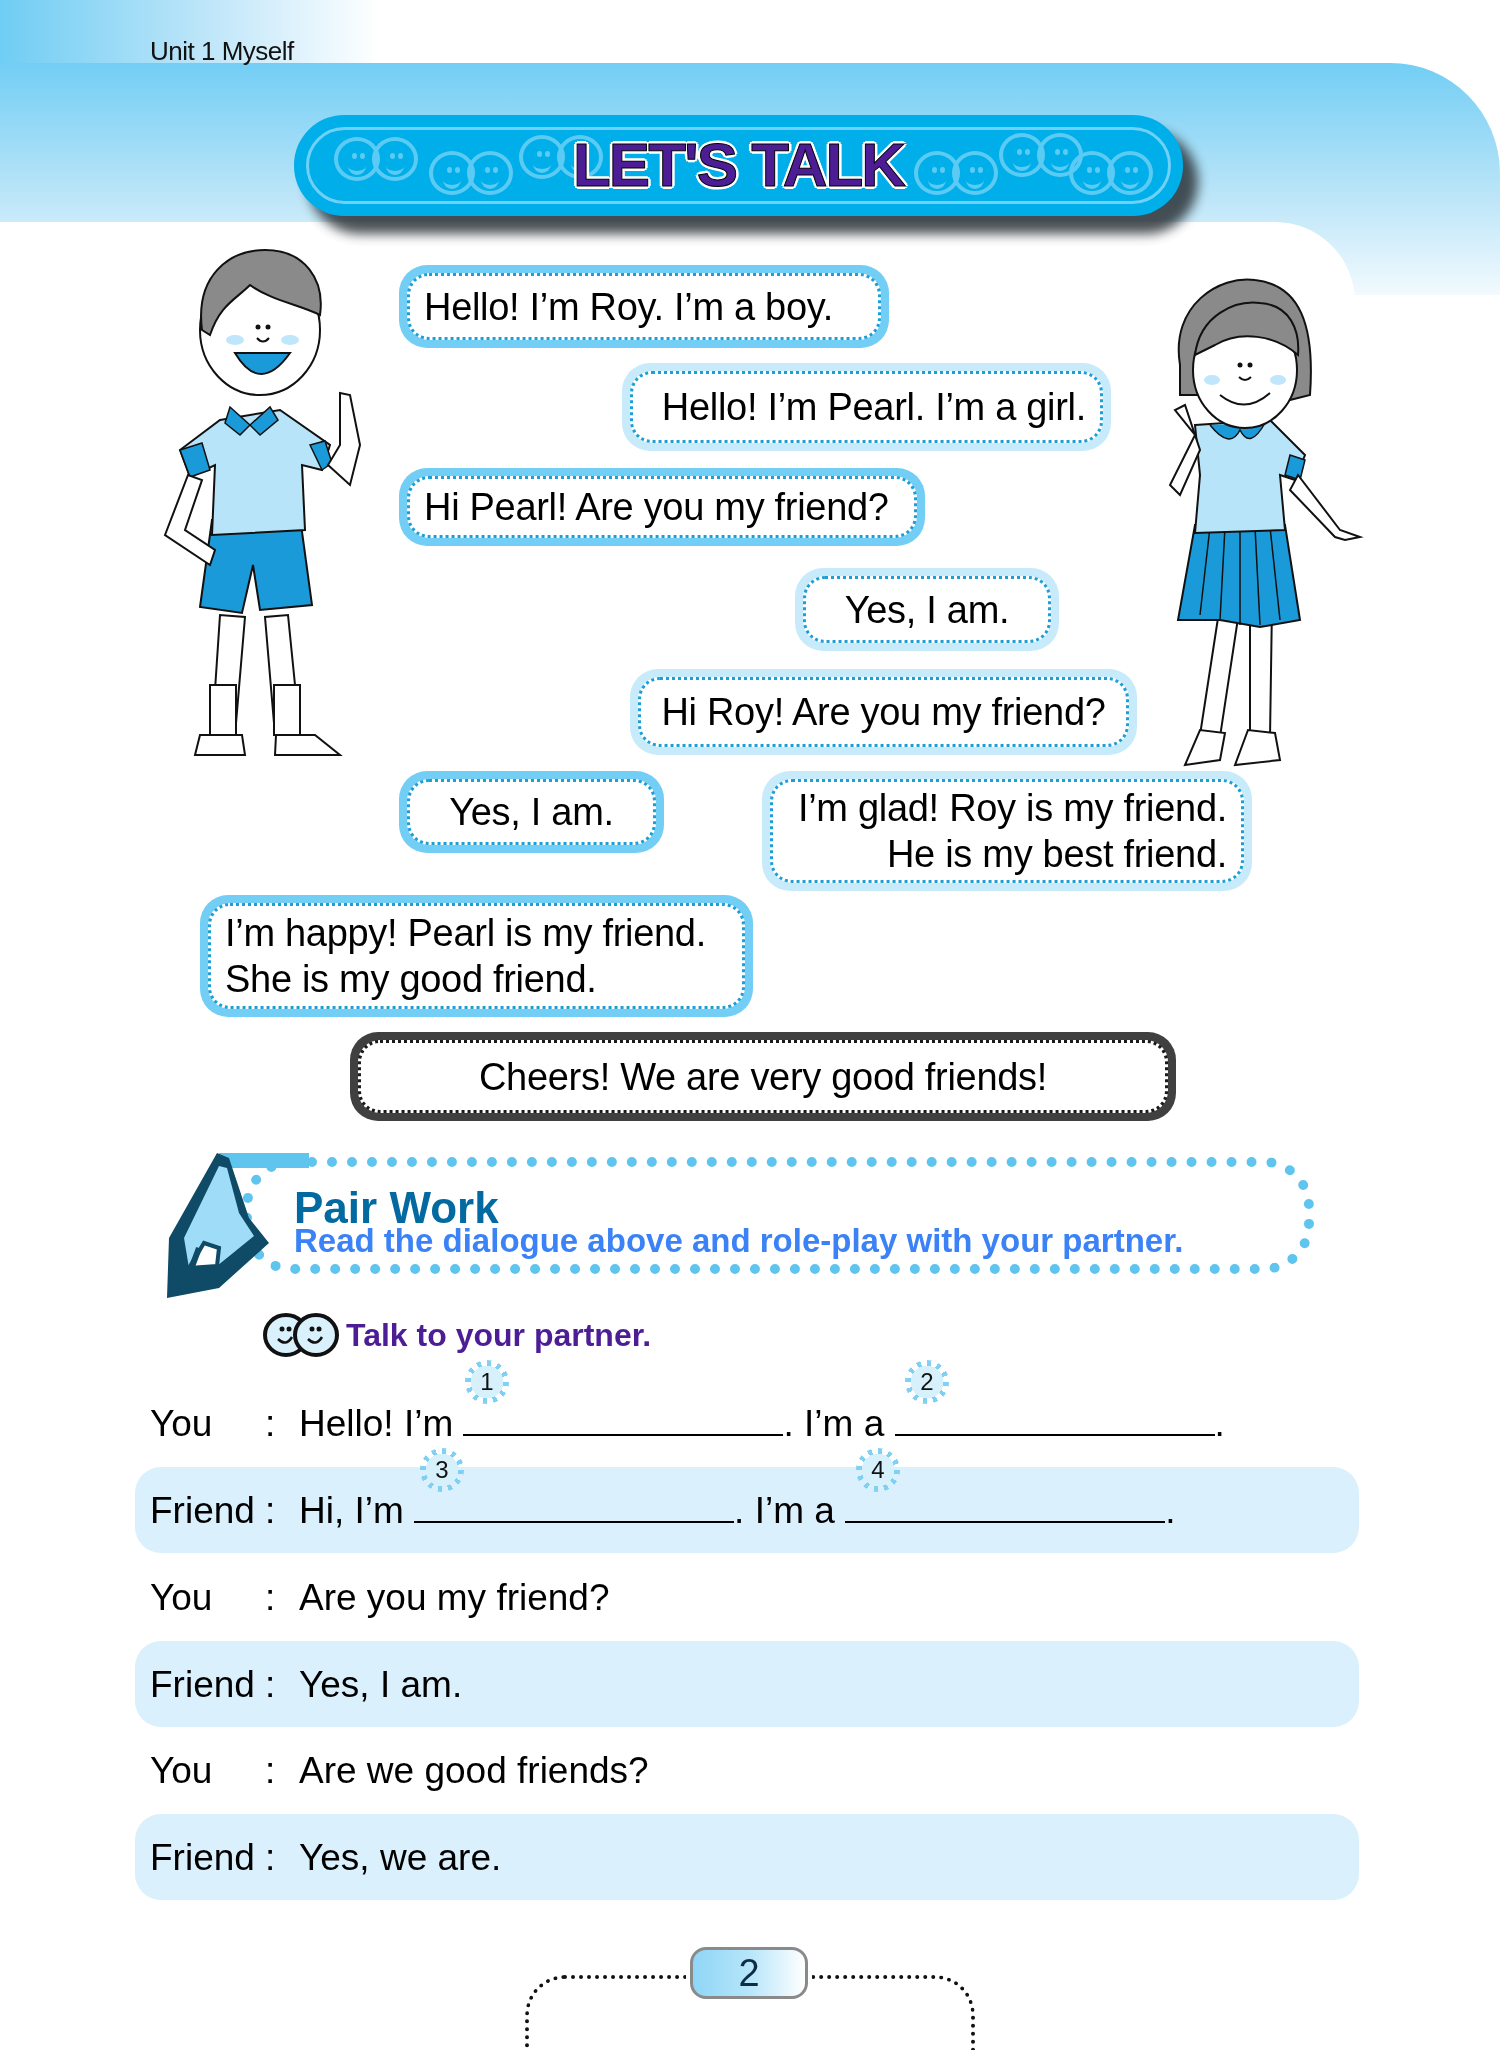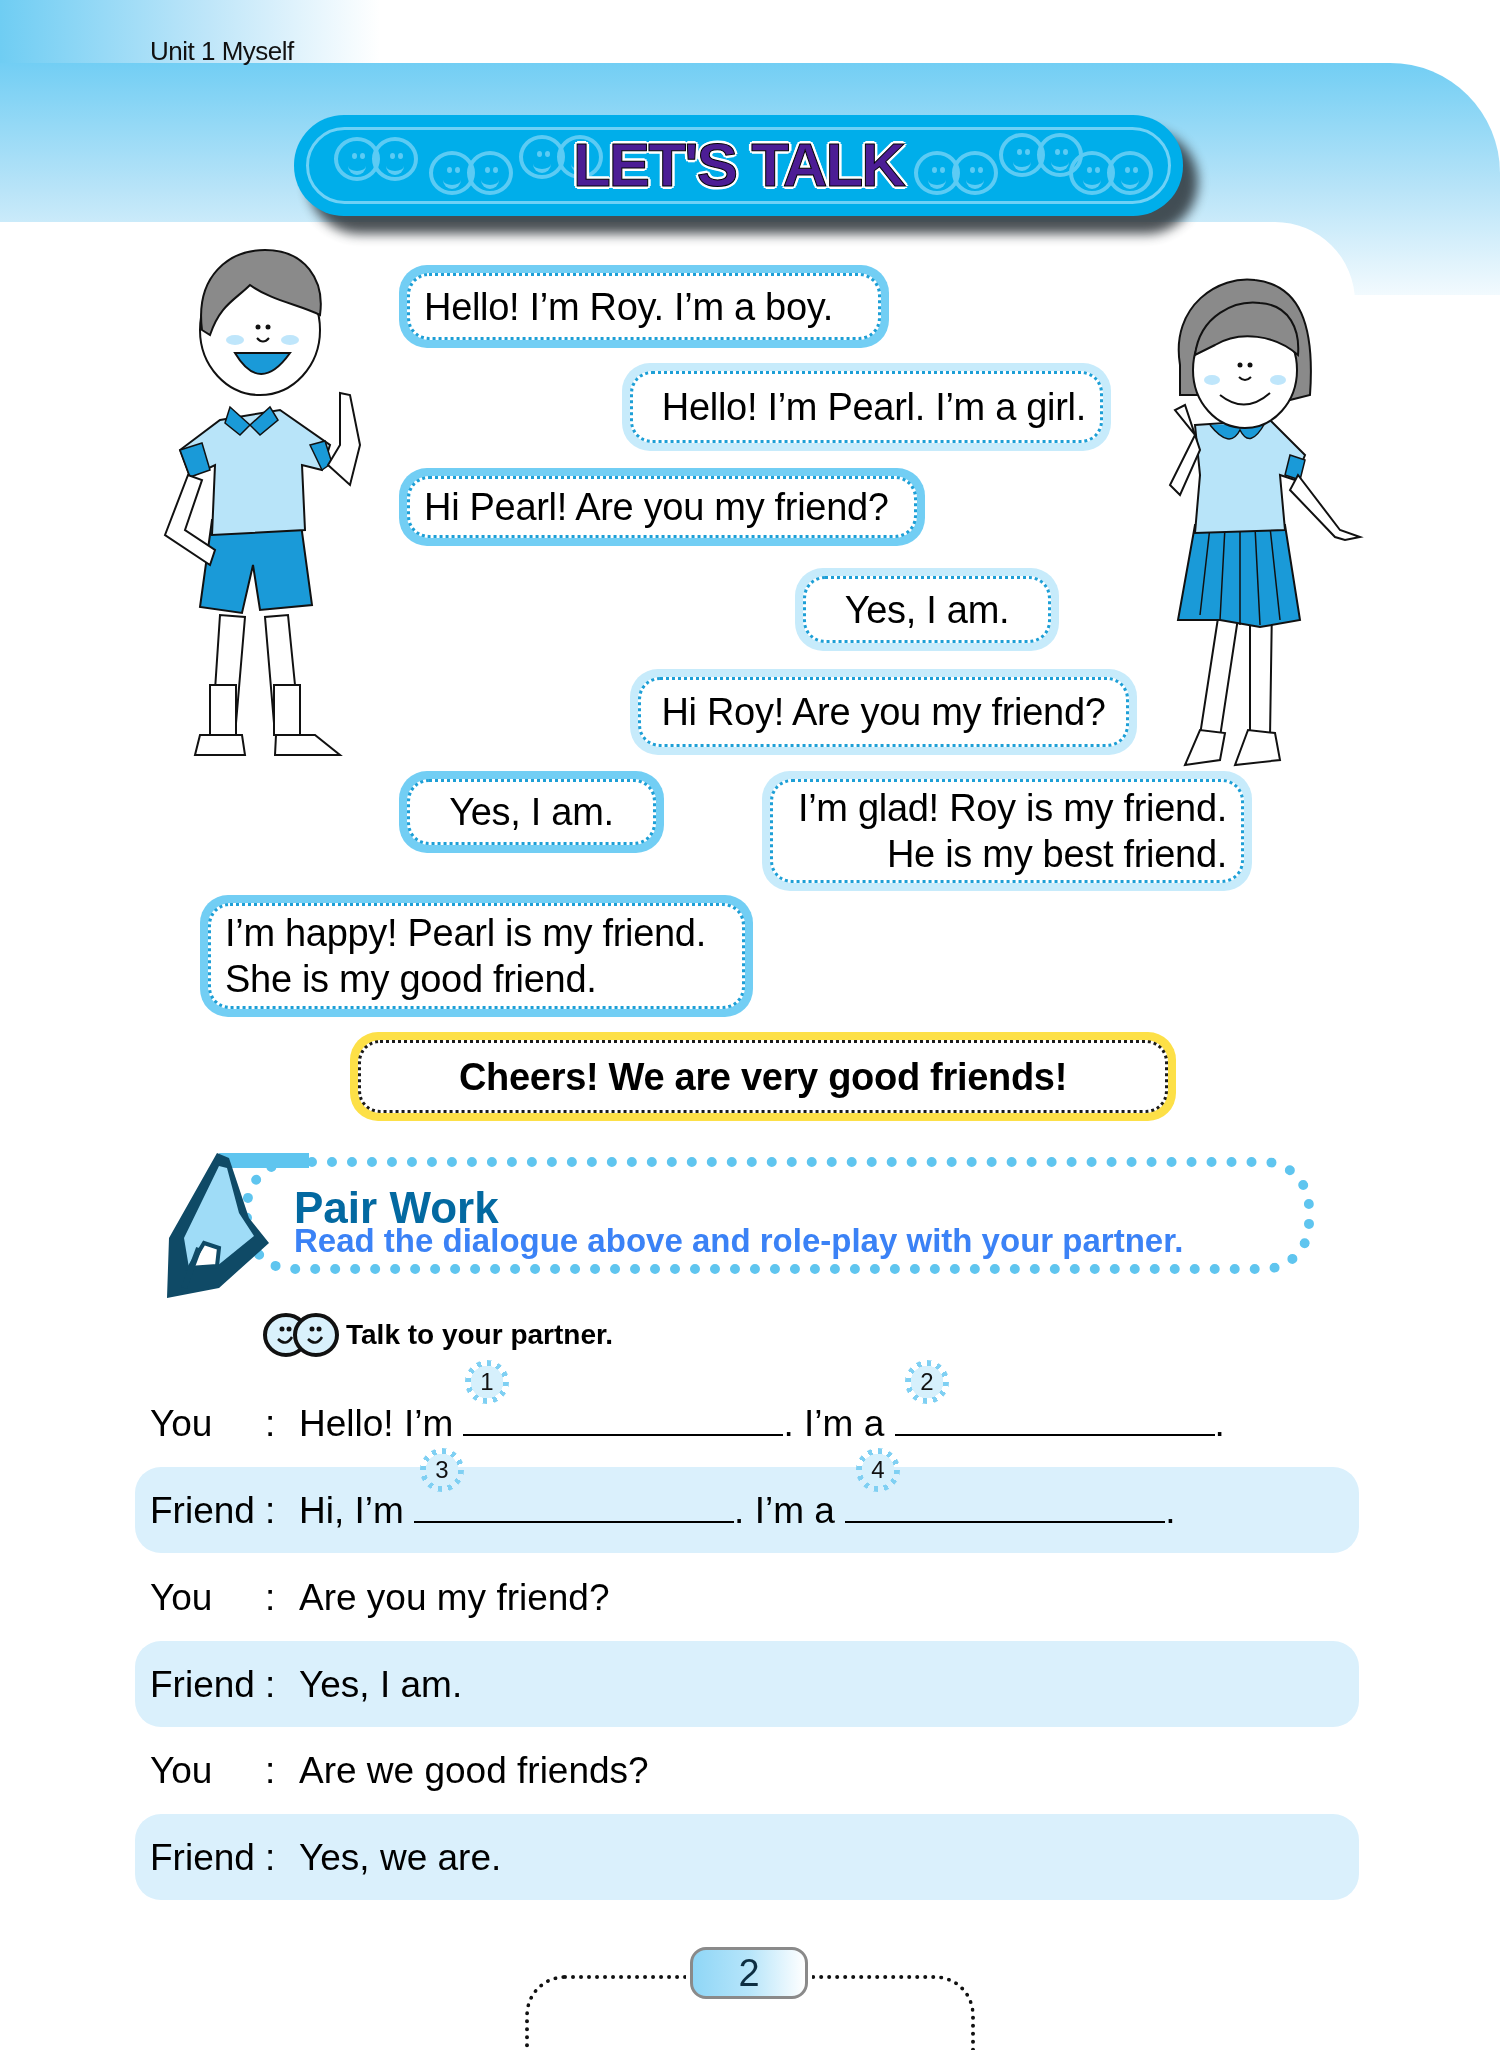--- a/index.html
+++ b/index.html
@@ -57,21 +57,21 @@
     -webkit-text-stroke: 1px #000;
     text-shadow: 3px 0 0 #fff, -3px 0 0 #fff, 0 3px 0 #fff, 0 -3px 0 #fff,
                  2px 2px 0 #fff, -2px -2px 0 #fff, 2px -2px 0 #fff, -2px 2px 0 #fff;
   }
 
   .bubble {
     position: absolute; border-radius: 28px; padding: 8px;
   }
   .bubble.dark { background: #72cef4; }
   .bubble.light { background: #c7ebfb; text-align: right; }
-  .bubble.strong { background: #fde047; font-weight: bold; }
+  .bubble.strong { background: #404040; }
   .bubble .inner {
     width: 100%; height: 100%; background: #fff; border-radius: 22px;
     border: 3px dotted #1d9fd6; display: flex; flex-direction: column; justify-content: center;
     padding: 8px 14px; font-size: 38px; line-height: 46px; color: #000;
     letter-spacing: -0.3px;
   }
   .bubble.strong .inner { border-color: #1a1a1a; }
   .bubble .inner.center { align-items: center; }
 
   .tail {
@@ -88,21 +88,21 @@
   .pair-title {
     position: absolute; left: 294px; top: 1183px; font-size: 44px; font-weight: bold; color: #0369a1;
   }
   .pair-text {
     position: absolute; left: 294px; top: 1222px; font-size: 33px; font-weight: bold; color: #3b82f6;
   }
 
   .talk-heading {
     position: absolute; left: 262px; top: 1311px; display: flex; align-items: center; gap: 4px;
   }
-  .talk-heading .label { font-size: 28px; font-weight: bold; color: #000000; }
+  .talk-heading .label { font-size: 32px; font-weight: bold; color: #4c1d95; }
 
   .row-band {
     position: absolute; left: 135px; width: 1224px; height: 86px; border-radius: 26px;
     background: #daf0fc;
   }
   .dline {
     position: absolute; left: 150px; font-size: 37px; color: #000; display: flex; align-items: baseline;
     white-space: nowrap;
   }
   .dline .speaker { display: inline-block; width: 115px; }

